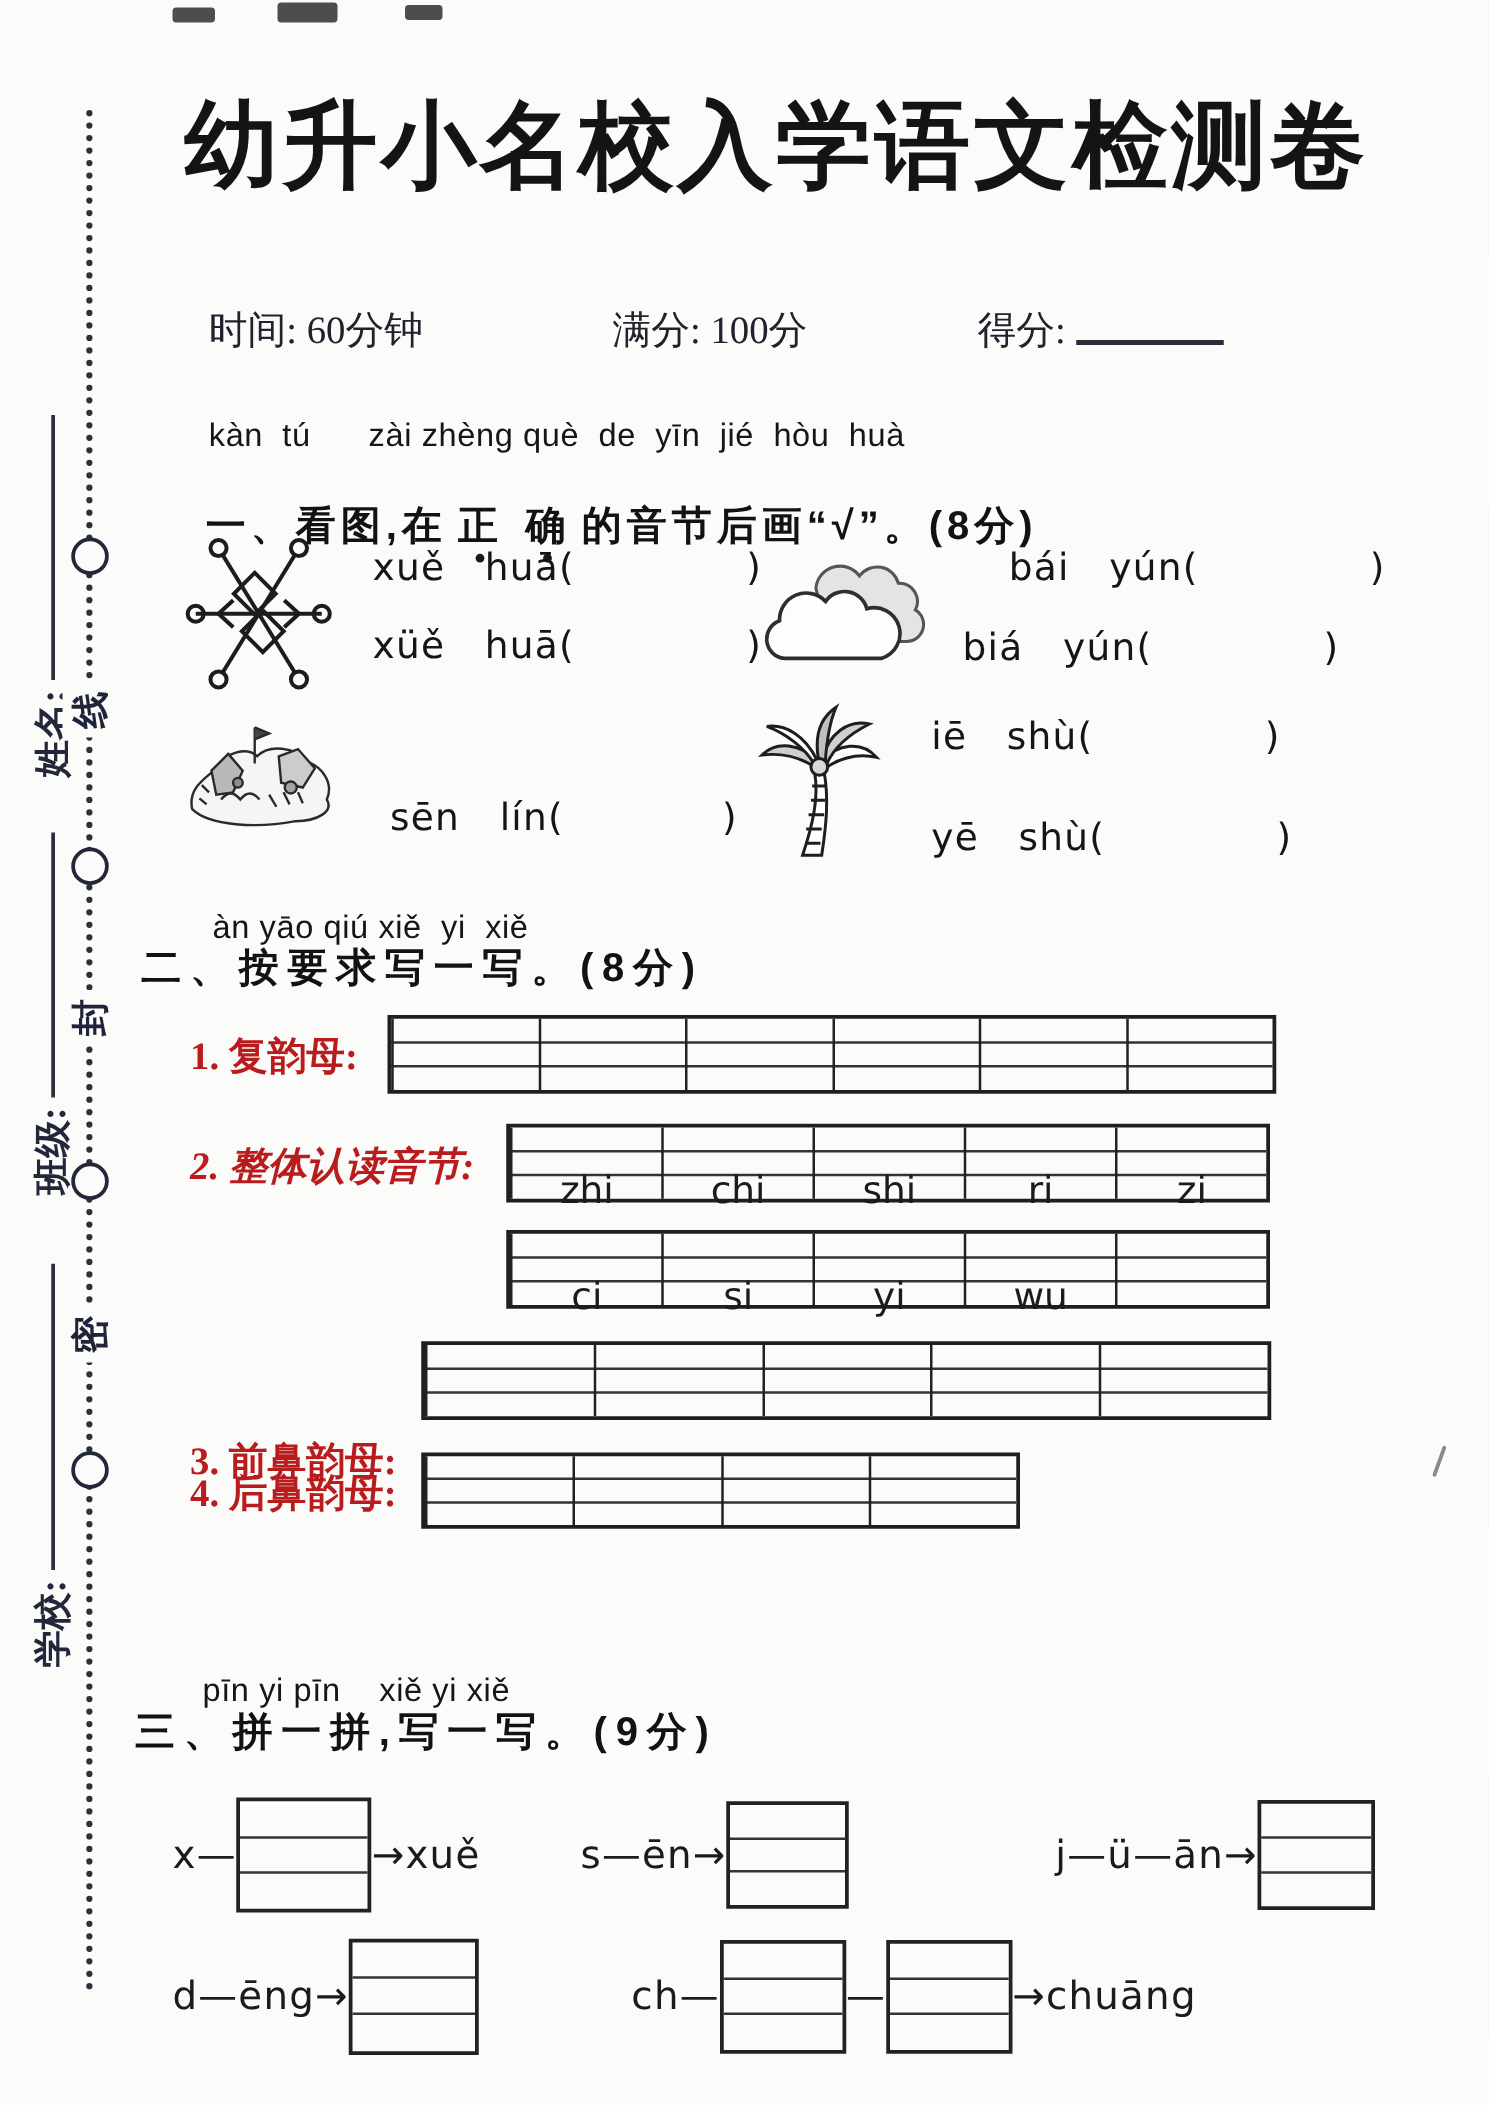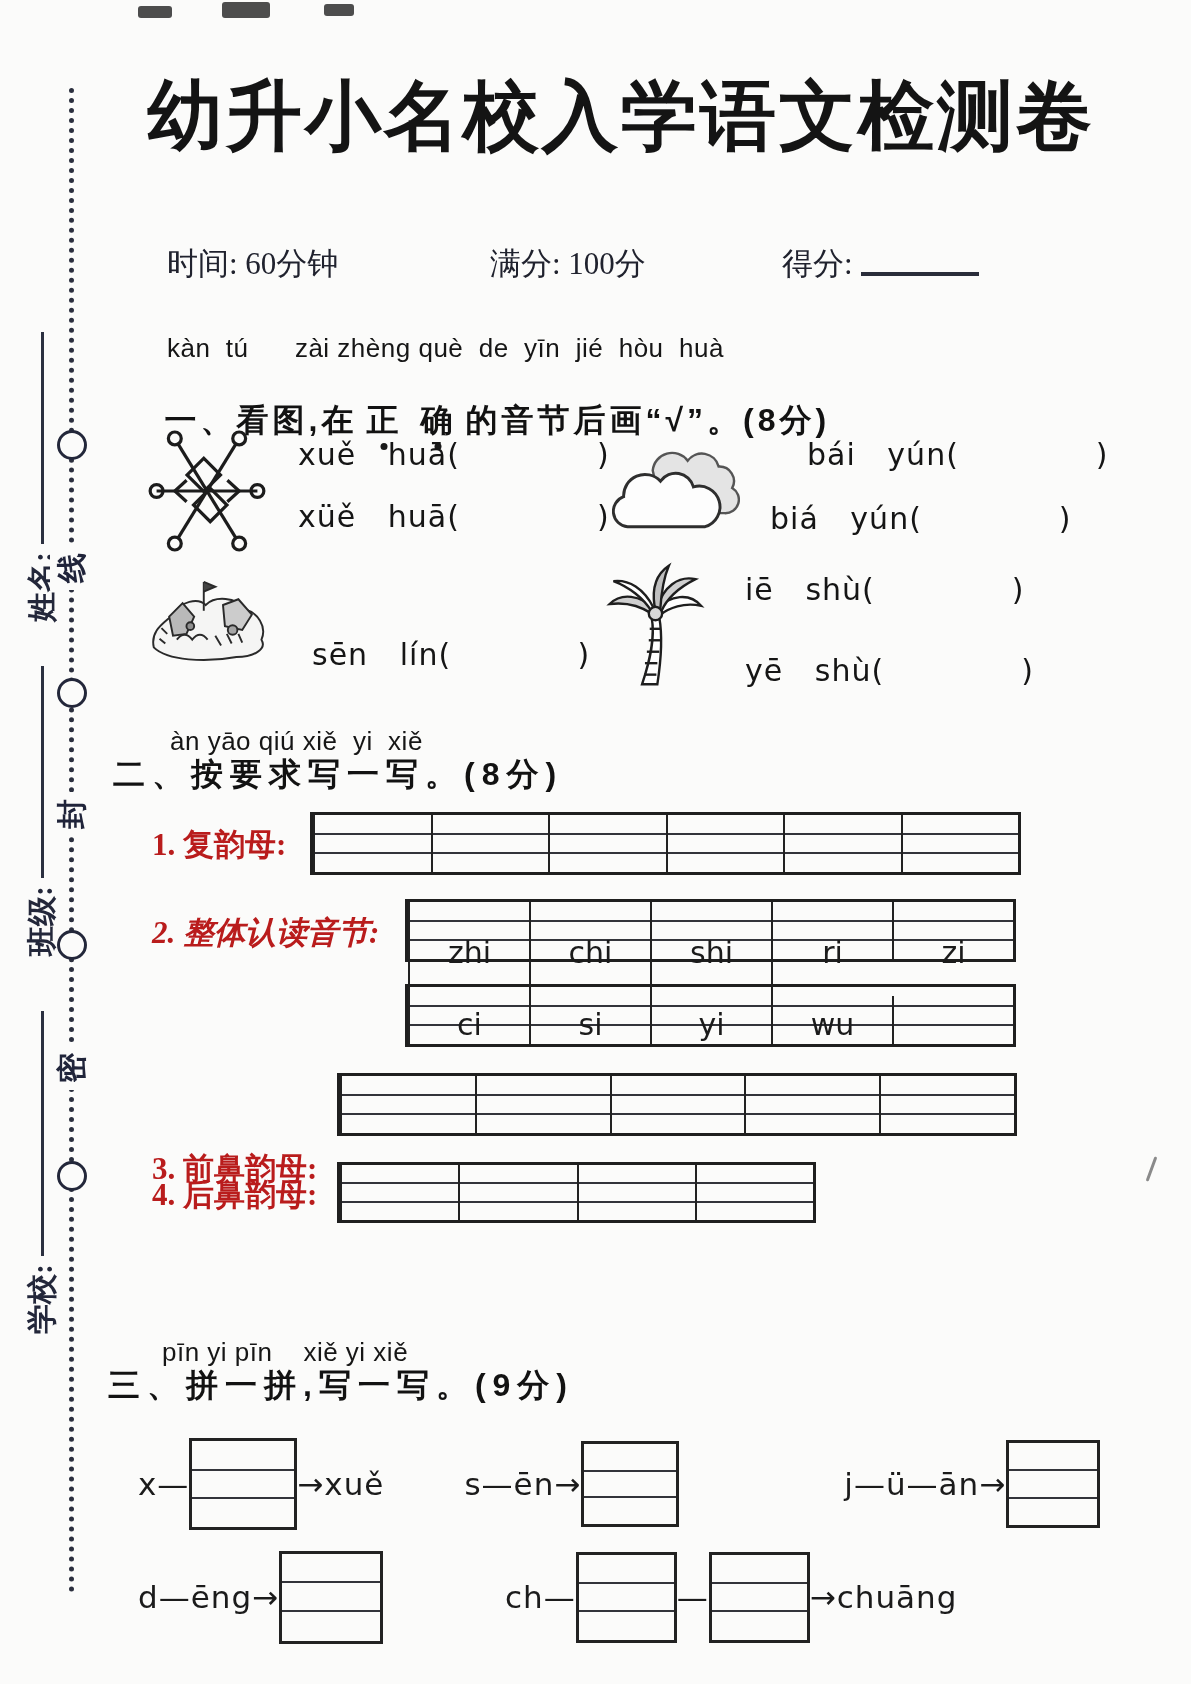--- a/index.html
+++ b/index.html
@@ -204,21 +204,21 @@
     <div class="cell">
         <span class="cv">shi</span>
       </div>
     <div class="cell">
         <span class="cv">ri</span>
       </div>
     <div class="cell">
         <span class="cv">zi</span>
       </div>
   </div>
-  <div class="pgrid" style="left:405px;top:984px;width:605px;height:57px;align-items:flex-end;">
+  <div class="pgrid" style="left:405px;top:984px;width:605px;height:57px;">
     <div class="hline h1"></div>
       <div class="hline h2"></div>
     <div class="cell">
         <span class="cv">ci</span>
       </div>
     <div class="cell">
         <span class="cv">si</span>
       </div>
     <div class="cell">
         <span class="cv">yi</span>

